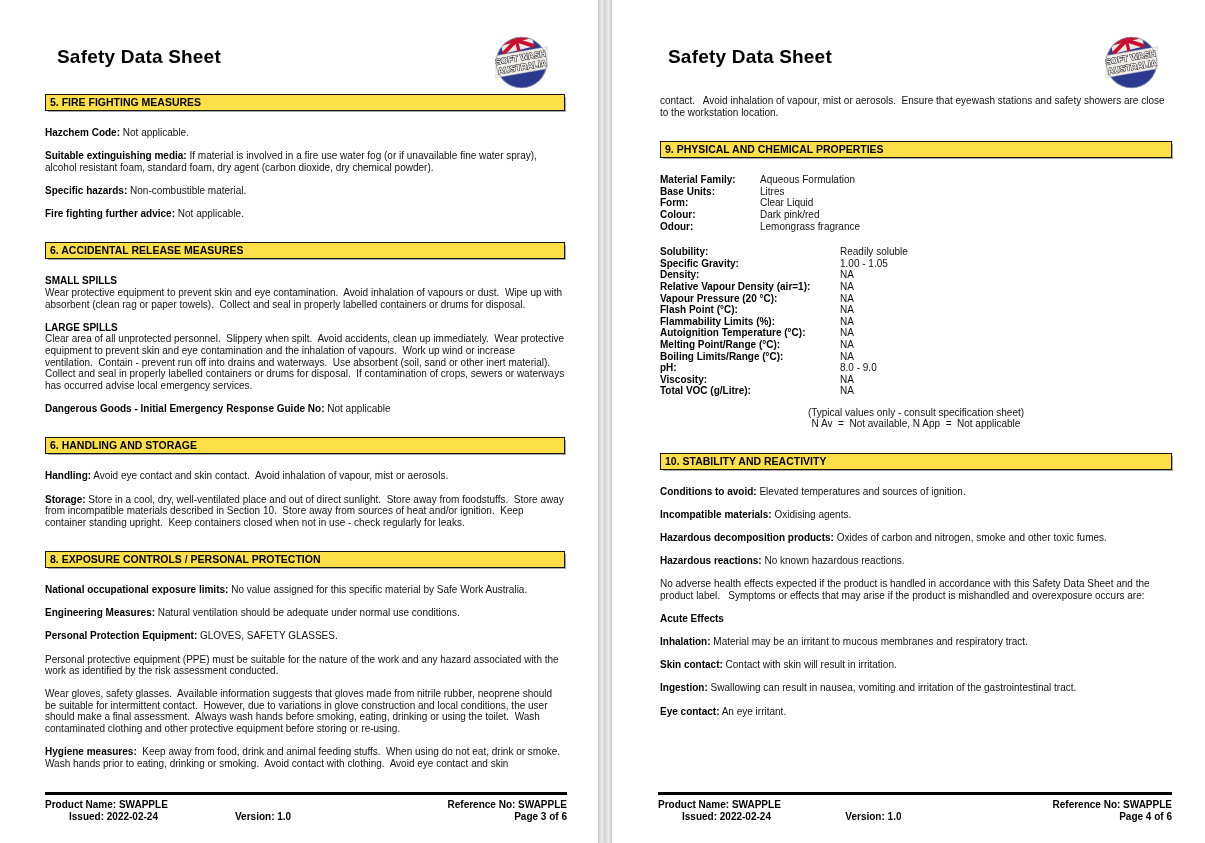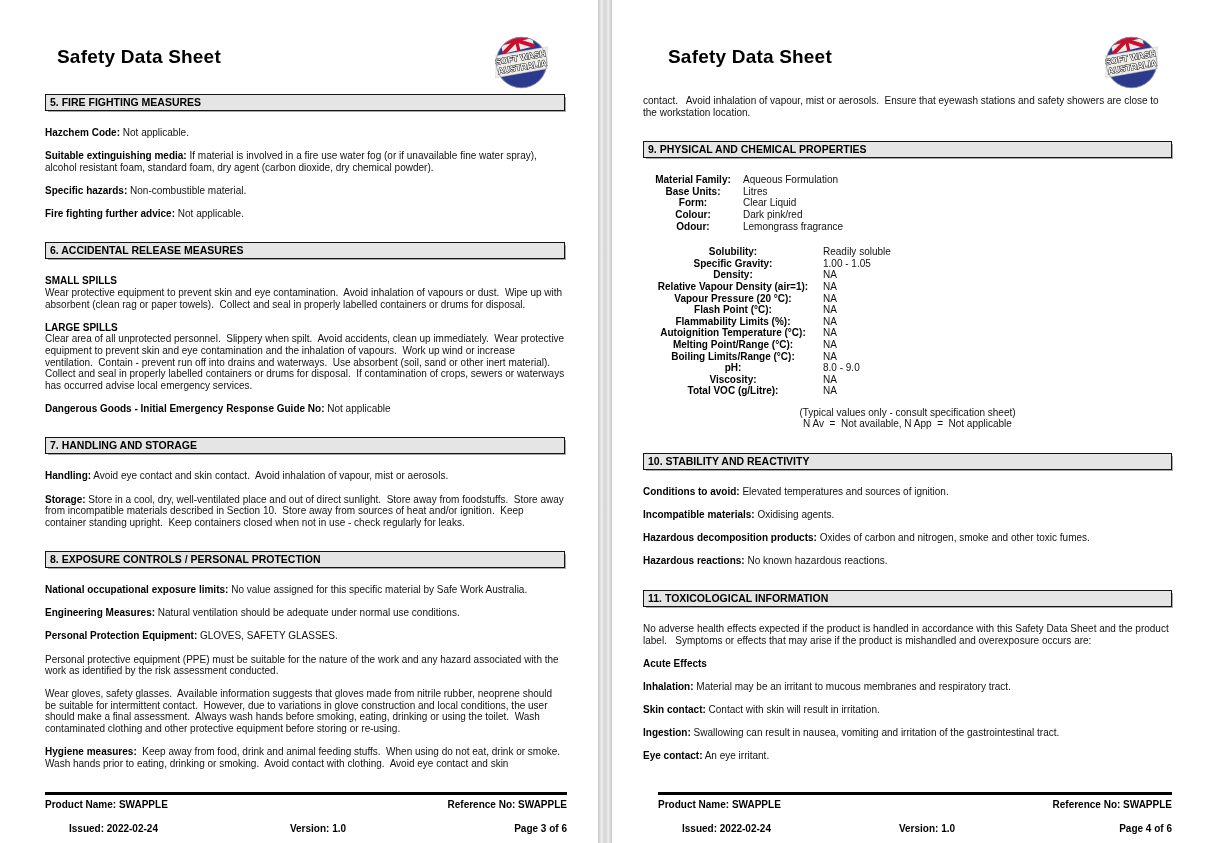--- a/index.html
+++ b/index.html
@@ -18,49 +18,49 @@
   .page-head{position:relative;height:71px;}
   .doc-title{
     position:absolute;left:57px;top:46px;margin:0;
     font-size:19px;font-weight:bold;color:#000;letter-spacing:.2px;
   }
   .page-right .doc-title{left:56px;}
   .logo{position:absolute;top:36px;width:53px;height:53px;}
   .page-left .logo{left:495px;}
   .page-right .logo{left:493px;}
   .content{padding:0 33px 0 45px;}
-  .page-right .content{padding-left:31px;}
+  .page-right .content{padding-left:48px;}
   .section-box{
     border:1px solid #141414;
     box-shadow:2px 2px 0 -1px #a8a8a8;
     padding:1px 4px 2px 4px;
     margin:23px 0 16px 0;
     font-weight:bold;font-size:10.5px;line-height:12px;color:#000;
-    background:#e5e5e5;
+    background:#fde047;
   }
   .para{margin:0 0 11.5px 0;line-height:11.6px;white-space:pre-wrap;}
   .mt24{margin-top:24px;}
   .b{font-weight:bold;color:#000;}
   .subhead{font-weight:bold;margin:0;line-height:11.6px;color:#000;}
-  .prow{display:flex;line-height:11.6px;text-align:center;}
+  .prow{display:flex;line-height:11.6px;}
   .prow .lab1{width:100px;font-weight:bold;flex:none;color:#000;}
   .prow .lab2{width:180px;font-weight:bold;flex:none;color:#000;}
   .prow .val{white-space:pre-wrap;}
   .pblock1{margin:0 0 14px 0;}
   .pblock2{margin:0 0 10px 0;}
   .note{text-align:center;line-height:11.6px;white-space:pre-wrap;}
   .footer{
     position:absolute;top:792px;border-top:3px solid #000;padding-top:4px;
     font-weight:bold;font-size:10px;color:#000;
   }
   .page-left .footer{left:45px;right:31px;}
   .page-right .footer{left:46px;right:33px;}
   .frow1{display:flex;justify-content:space-between;line-height:12px;}
-  .frow2{display:grid;grid-template-columns:1fr 1fr 1fr;margin-top:12px;line-height:12px;padding-left:24px;}
-  .frow2 .c{text-align:center;}
+  .frow2{display:grid;grid-template-columns:1fr 1fr 1fr;margin-top:0;line-height:12px;padding-left:24px;}
+  .frow2 .c{}
   .frow2 .r{text-align:right;}
 </style>
 </head>
 <body>
 
 <div class="page page-left">
   <div class="page-head">
     <h1 class="doc-title">Safety Data Sheet</h1>
     <svg class="logo" viewBox="0 0 53 53">
       <defs>
@@ -94,21 +94,21 @@
     <p class="para"><span class="b">Fire fighting further advice:</span><span> Not applicable.</span></p>
 
     <div class="section-box">6. ACCIDENTAL RELEASE MEASURES</div>
 
     <p class="subhead">SMALL SPILLS</p>
     <p class="para">Wear protective equipment to prevent skin and eye contamination.  Avoid inhalation of vapours or dust.  Wipe up with absorbent (clean rag or paper towels).  Collect and seal in properly labelled containers or drums for disposal.</p>
     <p class="subhead">LARGE SPILLS</p>
     <p class="para">Clear area of all unprotected personnel.  Slippery when spilt.  Avoid accidents, clean up immediately.  Wear protective equipment to prevent skin and eye contamination and the inhalation of vapours.  Work up wind or increase ventilation.  Contain - prevent run off into drains and waterways.  Use absorbent (soil, sand or other inert material).  Collect and seal in properly labelled containers or drums for disposal.  If contamination of crops, sewers or waterways has occurred advise local emergency services.</p>
     <p class="para"><span class="b">Dangerous Goods - Initial Emergency Response Guide No:</span><span> Not applicable</span></p>
 
-    <div class="section-box">7. HANDLING AND STORAGE</div>
+    <div class="section-box">6. HANDLING AND STORAGE</div>
 
     <p class="para"><span class="b">Handling:</span><span> Avoid eye contact and skin contact.  Avoid inhalation of vapour, mist or aerosols.</span></p>
     <p class="para"><span class="b">Storage:</span><span> Store in a cool, dry, well-ventilated place and out of direct sunlight.  Store away from foodstuffs.  Store away from incompatible materials described in Section 10.  Store away from sources of heat and/or ignition.  Keep container standing upright.  Keep containers closed when not in use - check regularly for leaks.</span></p>
 
     <div class="section-box">8. EXPOSURE CONTROLS / PERSONAL PROTECTION</div>
 
     <p class="para"><span class="b">National occupational exposure limits:</span><span> No value assigned for this specific material by Safe Work Australia.</span></p>
     <p class="para"><span class="b">Engineering Measures:</span><span> Natural ventilation should be adequate under normal use conditions.</span></p>
     <p class="para"><span class="b">Personal Protection Equipment:</span><span> GLOVES, SAFETY GLASSES.</span></p>
     <p class="para">Personal protective equipment (PPE) must be suitable for the nature of the work and any hazard associated with the work as identified by the risk assessment conducted.</p>
@@ -243,21 +243,20 @@
     <div class="note">(Typical values only - consult specification sheet)</div>
     <div class="note">N Av  =  Not available, N App  =  Not applicable</div>
 
     <div class="section-box">10. STABILITY AND REACTIVITY</div>
 
     <p class="para"><span class="b">Conditions to avoid:</span><span> Elevated temperatures and sources of ignition.</span></p>
     <p class="para"><span class="b">Incompatible materials:</span><span> Oxidising agents.</span></p>
     <p class="para"><span class="b">Hazardous decomposition products:</span><span> Oxides of carbon and nitrogen, smoke and other toxic fumes.</span></p>
     <p class="para"><span class="b">Hazardous reactions:</span><span> No known hazardous reactions.</span></p>
 
-    <div class="section-box">11. TOXICOLOGICAL INFORMATION</div>
 
     <p class="para">No adverse health effects expected if the product is handled in accordance with this Safety Data Sheet and the product label.   Symptoms or effects that may arise if the product is mishandled and overexposure occurs are:</p>
     <p class="para b">Acute Effects</p>
     <p class="para"><span class="b">Inhalation:</span><span> Material may be an irritant to mucous membranes and respiratory tract.</span></p>
     <p class="para"><span class="b">Skin contact:</span><span> Contact with skin will result in irritation.</span></p>
     <p class="para"><span class="b">Ingestion:</span><span> Swallowing can result in nausea, vomiting and irritation of the gastrointestinal tract.</span></p>
     <p class="para"><span class="b">Eye contact:</span><span> An eye irritant.</span></p>
   </div>
 
   <div class="footer">

